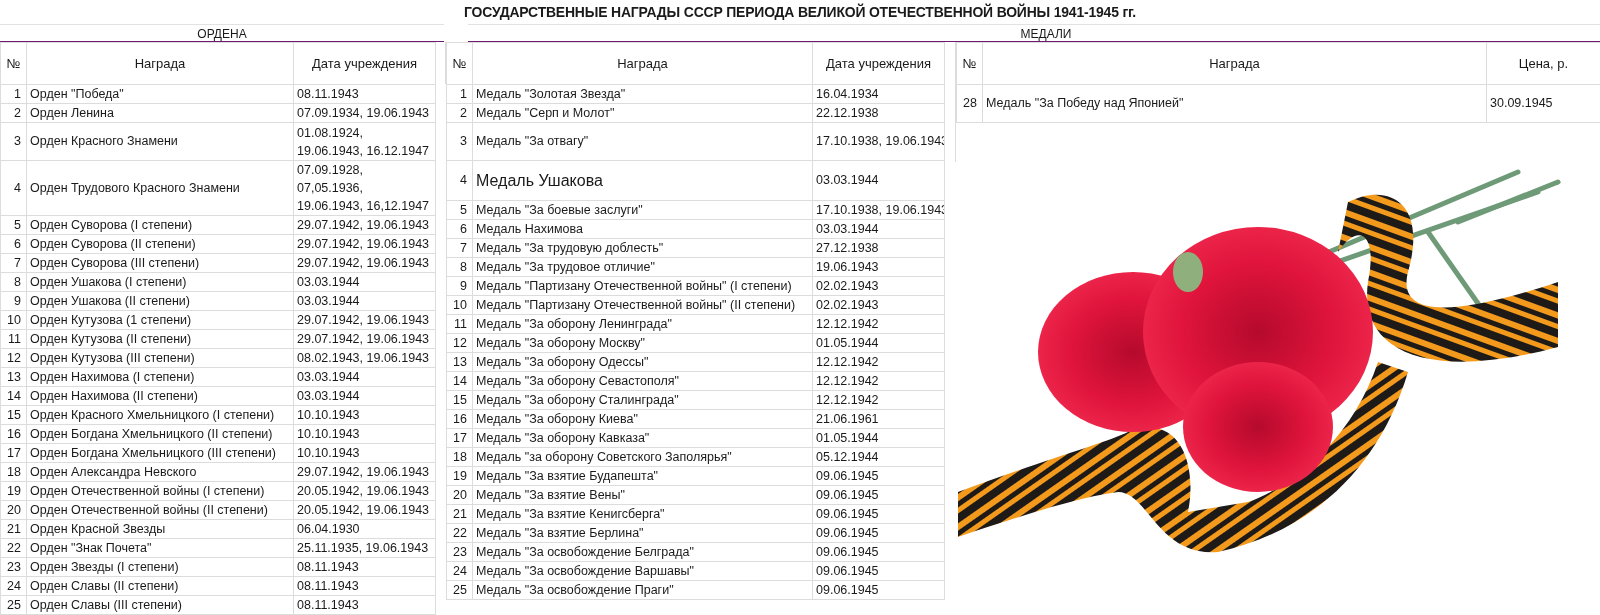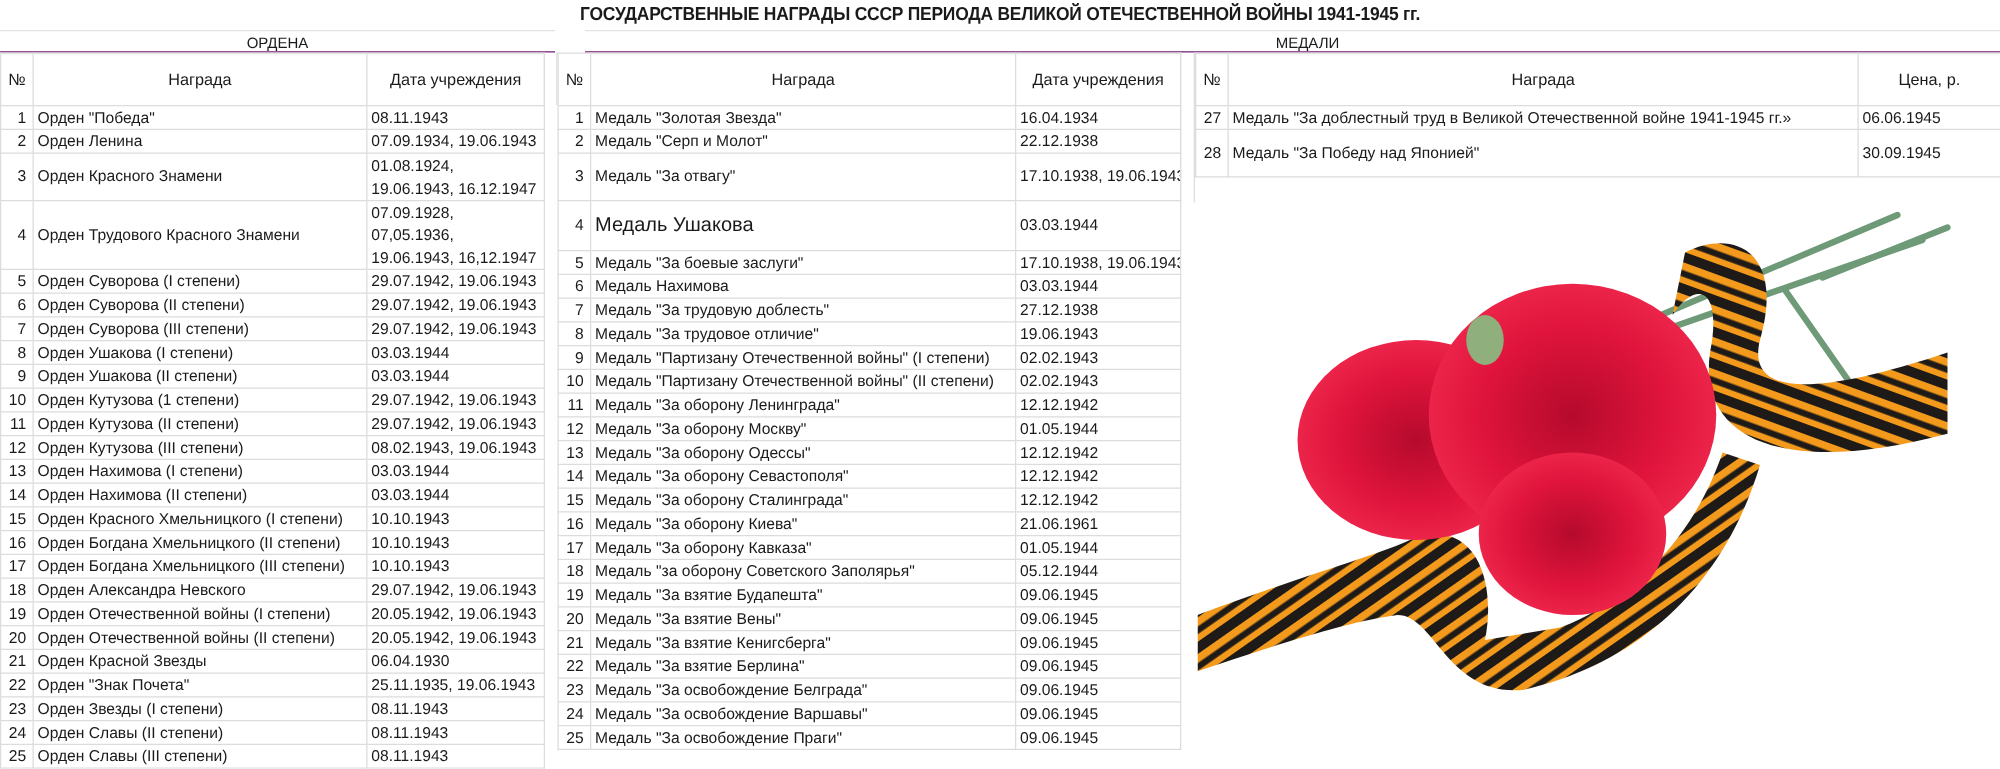--- a/index.html
+++ b/index.html
@@ -333,25 +333,20 @@
       <col style="width:114px">
     </colgroup>
   <thead>
     <tr>
       <th>№</th>
       <th>Награда</th>
       <th>Цена, р.</th>
     </tr>
   </thead>
   <tbody id="extra-body">
-      <tr>
-        <td class="num">27</td>
-        <td class="name">Медаль "За доблестный труд в Великой Отечественной войне 1941-1945 гг.»</td>
-        <td class="date">06.06.1945</td>
-      </tr>
       <tr class="tall2">
         <td class="num">28</td>
         <td class="name">Медаль "За Победу над Японией"</td>
         <td class="date">30.09.1945</td>
       </tr>
     </tbody>
 </table>
 
 <div class="photo">
   <svg width="605" height="410" viewBox="0 0 605 410" xmlns="http://www.w3.org/2000/svg">

